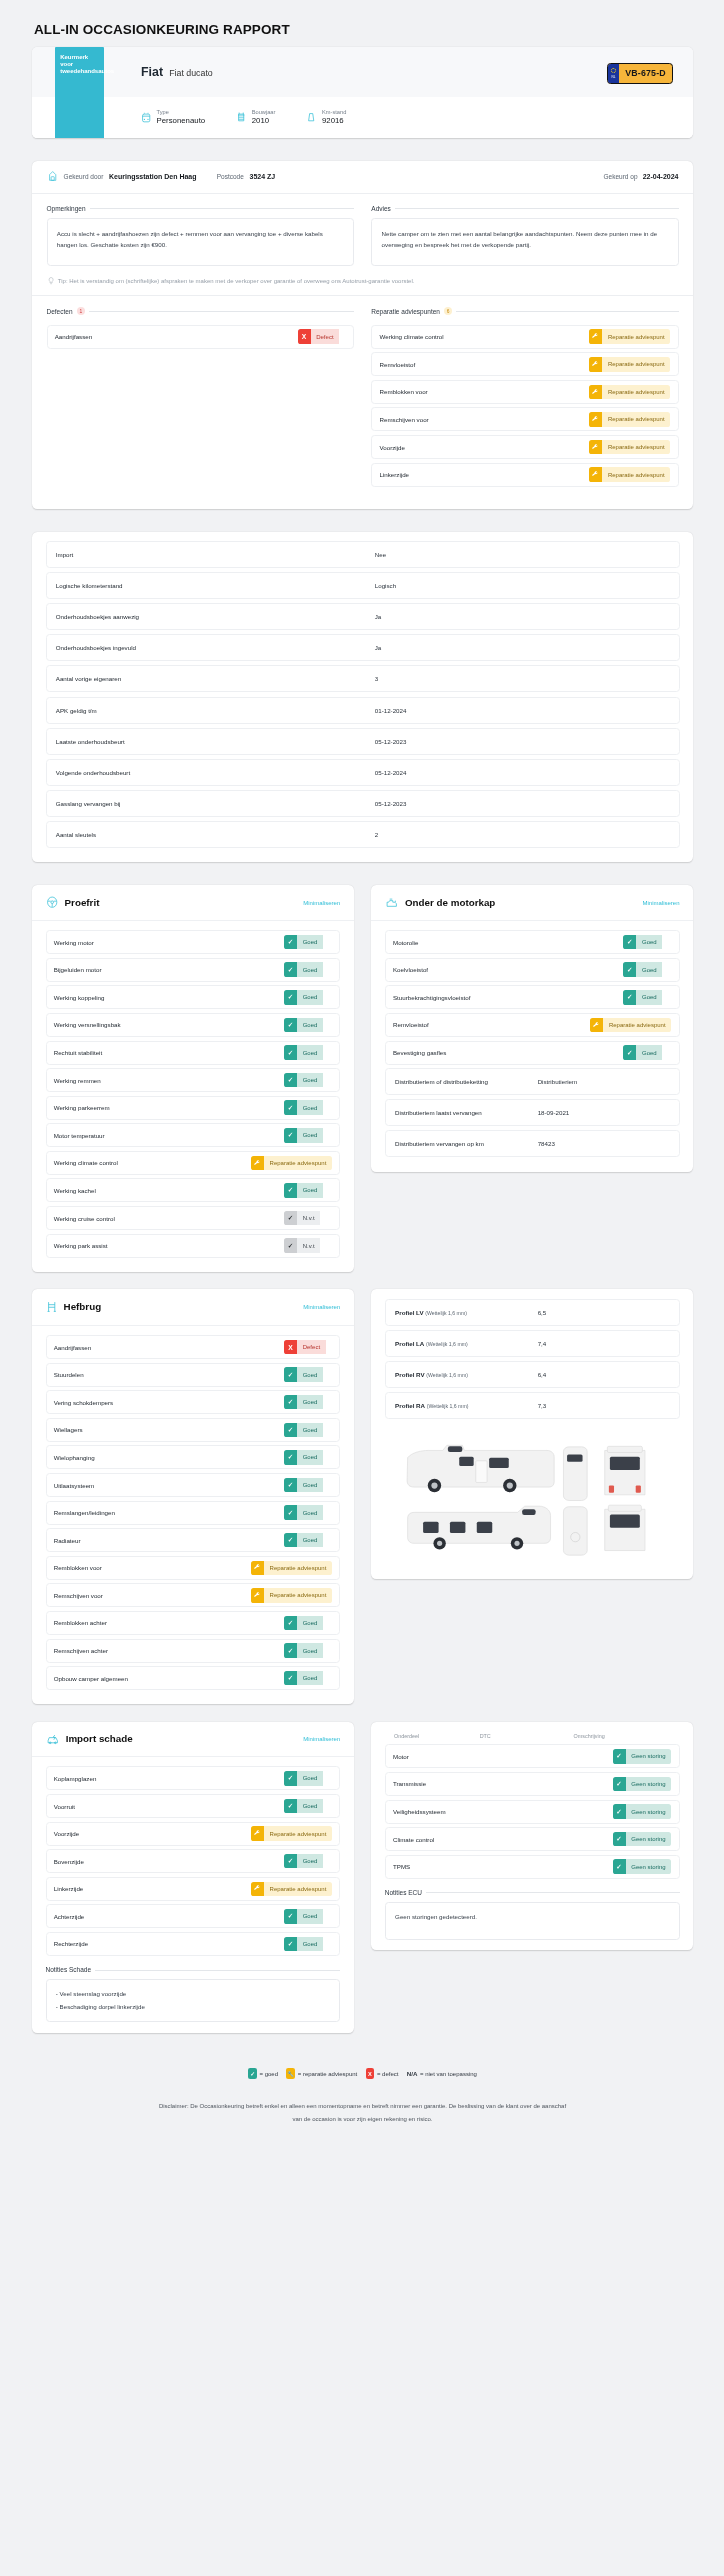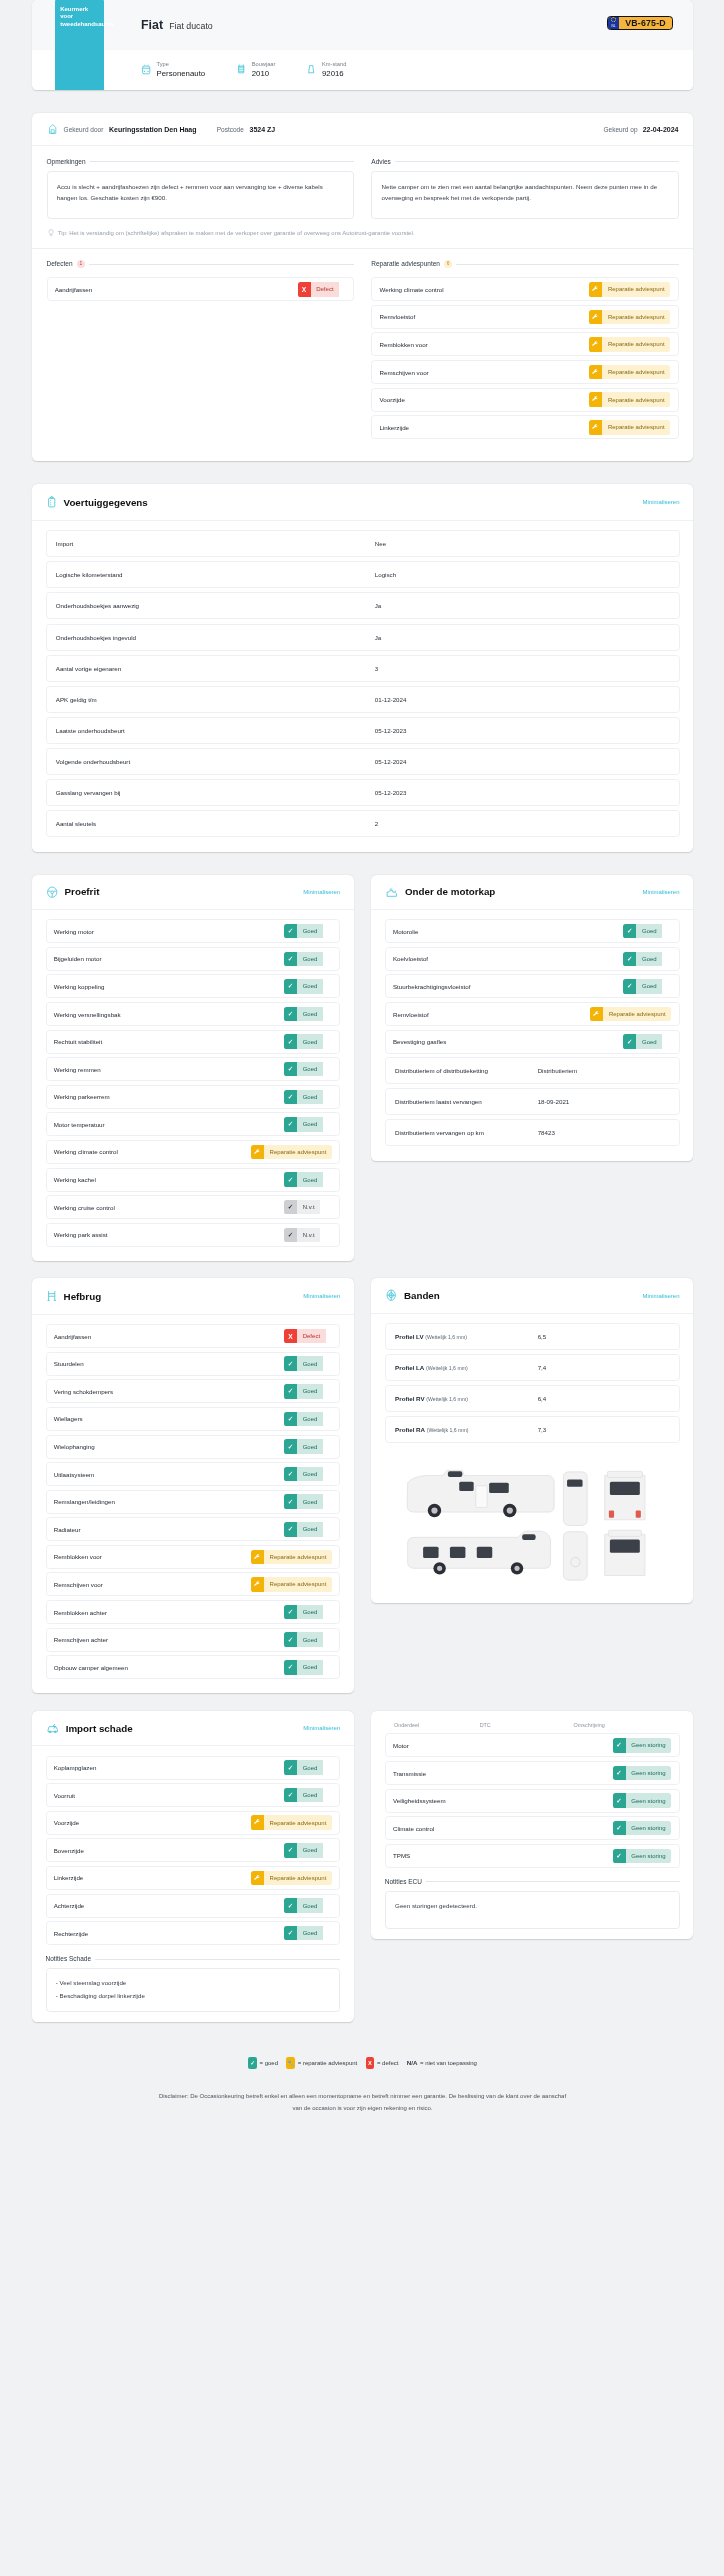--- a/index.html
+++ b/index.html
@@ -56,21 +56,21 @@
     left: 23px; top: 30px;
     width: 49px; height: 62px;
   }
   .hero-name { display: flex; align-items: baseline; gap: 6.2px; }
   .hero-brand { font-size: 12.4px; font-weight: bold; }
   .hero-model { font-size: 8.8px; color: #333; }
   .plate {
     position: absolute; right: 19.7px; top: 15.5px;
     display: flex; align-items: stretch;
     border: 1px solid #111; border-radius: 3.6px;
-    overflow: hidden; height: 14px; width: 66px;
+    overflow: hidden; height: 21px; width: 66px;
     background: #f6b53a;
   }
   .plate-eu {
     background: #19349c; width: 10.4px;
     display: flex; flex-direction: column; align-items: center;
     justify-content: center; color: #fff; font-size: 3.1px; gap: 1.6px;
   }
   .plate-eu .stars {
     width: 5.2px; height: 5.2px; border: 0.6px dotted #f7d117; border-radius: 50%;
   }
@@ -214,20 +214,21 @@
     text-align: center; font-size: 6px; color: #4d545c;
     line-height: 12.4px; padding: 21px 155px 0 155px;
   }
   svg { display: block; }
 </style>
 </head>
 <body>
 
 <div class="page">
 
+  <h1 class="report-title">ALL-IN OCCASIONKEURING RAPPORT</h1>
 
   <div class="card">
     <div class="hero-top">
 
       <div class="badge-strip">
         <div class="kw">Keurmerk voor</div>
         <div class="kw">tweedehandsautos</div>
       </div>
 
       <div class="hero-name">
@@ -428,31 +429,20 @@
                 </span>
                 <span class="tx">Reparatie adviespunt</span>
               </span>
             </div>
           </div>
       </div>
     </div>
   </div>
 
   <div class="card">
-    <div class="sec-head">
-      <span>
-        <svg width="11.4" height="13.5" viewBox="0 0 22 26" fill="none" stroke="#2dbdd6" stroke-width="1.4">
-          <path d="M11 2l3 4H8z"></path>
-            <rect x="5" y="6" width="12" height="17" rx="2"></rect>
-          <path d="M8 11h2M8 15h2M8 19h2"></path>
-        </svg>
-      </span>
-      <span class="t">Voertuiggegevens</span>
-      <span class="min">Minimaliseren</span>
-    </div>
     <div class="sec-body">
       <div>
           <div class="trow">
             <span class="k">Import</span>
             <span class="v">Nee</span>
           </div>
           <div class="trow">
             <span class="k">Logische kilometerstand</span>
             <span class="v">Logisch</span>
           </div>
@@ -780,31 +770,20 @@
               <span class="tag tag-good">
                 <span class="ic">✓</span>
                 <span class="tx">Goed</span>
               </span>
             </div>
           </div>
       </div>
     </div>
 
     <div class="card">
-      <div class="sec-head">
-        <span>
-          <svg width="12.4" height="12.4" viewBox="0 0 24 24" fill="none" stroke="#2dbdd6" stroke-width="1.4">
-            <ellipse cx="12" cy="12" rx="8" ry="10"></ellipse>
-              <ellipse cx="12" cy="12" rx="4" ry="5"></ellipse>
-            <path d="M12 2v20M4 12h16"></path>
-          </svg>
-        </span>
-        <span class="t">Banden</span>
-        <span class="min">Minimaliseren</span>
-      </div>
       <div class="sec-body">
         <div>
             <div class="trow">
               <span class="k"><b>Profiel LV</b> <span style="font-size:5.2px;color:#5b6570">(Wettelijk 1,6 mm)</span></span>
               <span class="v">6,5</span>
             </div>
             <div class="trow">
               <span class="k"><b>Profiel LA</b> <span style="font-size:5.2px;color:#5b6570">(Wettelijk 1,6 mm)</span></span>
               <span class="v">7,4</span>
             </div>

